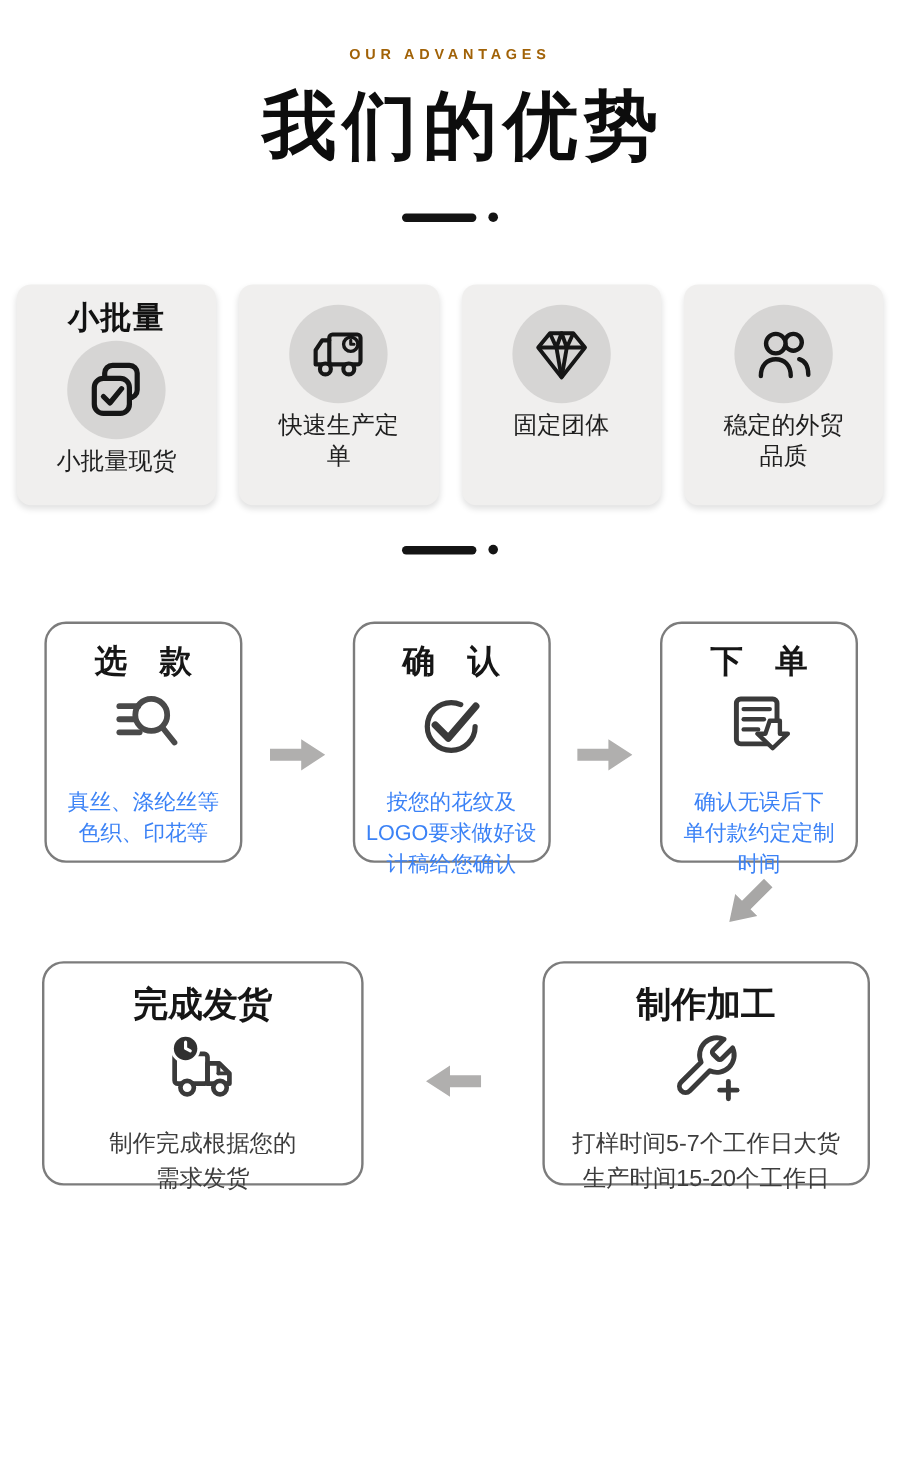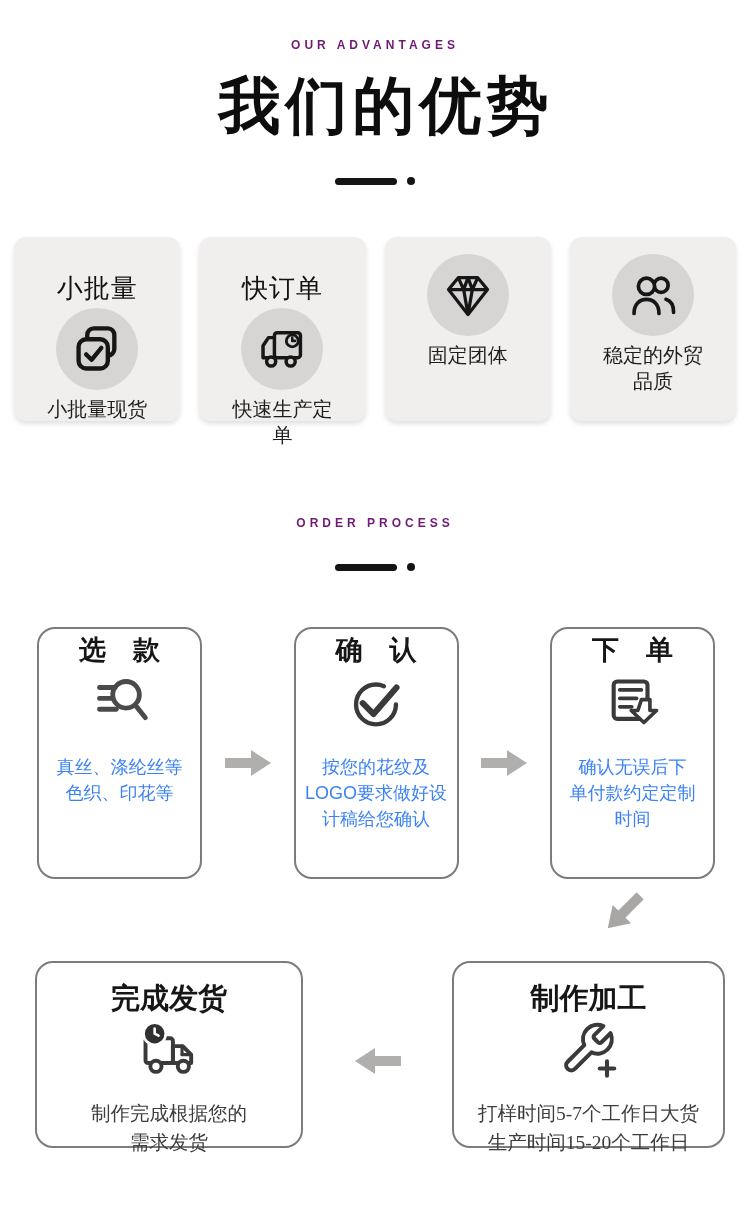--- a/index.html
+++ b/index.html
@@ -3,64 +3,64 @@
 <meta charset="utf-8">
 <style>
   html,body { margin:0; padding:0; }
   body {
     width:750px; min-height:1215px; background:#ffffff;
     font-family:"Liberation Sans", sans-serif; color:#111;
   }
   
   .eyebrow {
     text-align:center; font-size:12px; font-weight:700;
-    letter-spacing:4px; color:#701a75;
+    letter-spacing:4px; color:#a16207;
   }
   .big-title {
     text-align:center; font-size:62px; line-height:76px;
     font-weight:800; letter-spacing:5px; color:#0d0d0d;margin-left:22px;
   }
   .divider { display:flex; justify-content:center; align-items:center; margin-top:33px; }
   .divider .bar { width:62px; height:7px; background:#141414; border-radius:4px; }
   .divider .dot { width:8px; height:8px; background:#141414; border-radius:50%; margin-left:10px; }
 
   
   .adv-row { display:flex; gap:19px; padding:0 14px; margin-top:52px; }
   .adv-card {
     flex:1; height:184px; box-sizing:border-box; padding-top:12px;
     background:#f0efee; border-radius:12px; text-align:center;
     box-shadow:0 3px 5px rgba(0,0,0,0.12);
   }
-  .adv-title { font-size:26px; font-weight:400; letter-spacing:1px; color:#121212; line-height:30px;margin-top:24px; }
+  .adv-title { font-size:26px; font-weight:700; letter-spacing:1px; color:#121212; line-height:30px; }
   .adv-circle {
     width:82px; height:82px; border-radius:50%; background:#d6d5d4;
     margin:5px auto 6px; display:flex; align-items:center; justify-content:center;
   }
   .adv-desc { font-size:20px; color:#1f1f1f; line-height:26px; white-space:pre-line; }
 
   
   .proc-section { margin-top:0; }
   .proc-eyebrow { margin-top:95px; }
   .proc-row1 { display:flex; padding:0 35px 0 37px; margin-top:56px; }
   .proc-card {
     box-sizing:border-box; background:#fff; text-align:center;
     border:2px solid #7c7c7c; border-radius:18px;
   }
-  .step-sm { width:165px; height:252px; padding-top:5px; }
+  .step-sm { width:165px; height:201px; padding-top:15px; }
   .step-title { font-size:27px; font-weight:800; color:#161616; line-height:32px; }
   .step-icon-wrap { height:64px; display:flex; align-items:center; justify-content:center; margin-top:4px; }
   .step-desc { font-size:18px; color:#3b82f6; line-height:26px; margin-top:20px; white-space:pre-line; }
 
   .gap-arrow { flex:1; display:flex; align-items:center; justify-content:center; }
   .gap-arrow svg { position:relative; top:10px; }
 
   .between-rows { position:relative; height:82px; }
   .diag-arrow { position:absolute; left:601px; top:16px; transform:rotate(135deg); }
 
-  .proc-row2 { display:flex; padding-left:35px; padding-right:25px;font-family:Liberation Serif, serif; }
+  .proc-row2 { display:flex; padding-left:35px; padding-right:25px; }
   .step-lg-left  { width:268px; height:187px; padding-top:18px; }
   .step-lg-right { width:273px; height:187px; padding-top:18px; }
   .step-lg-title { font-size:29px; font-weight:800; line-height:34px; color:#161616; }
   .step-lg-icon-wrap { height:66px; display:flex; align-items:center; justify-content:center; margin-top:2px; }
   .step-lg-desc { font-size:19.5px; color:#3d3d3d; line-height:29px; margin-top:16px; white-space:pre-line; }
 
   .mt-top { margin-top:38px; }
   .mt-title { margin-top:16px; }
   svg { display:block; }
 </style>
@@ -85,21 +85,20 @@
             <rect x="15" y="5" width="25" height="25" rx="6"></rect>
             <rect x="7" y="15" width="27" height="27" rx="7" fill="#d6d5d4"></rect>
             <polyline points="14,29 19,34 28,23"></polyline>
           </svg>
         </span>
       </div>
       <div class="adv-desc">小批量现货</div>
     </div>
 
     <div class="adv-card">
-      <div class="adv-title">快订单</div>
       <div class="adv-circle">
         <span>
           <svg width="52" height="52" viewBox="0 0 48 48" fill="none" stroke="#161616" stroke-width="3.2" stroke-linecap="round" stroke-linejoin="round">
             <rect x="17" y="9" width="24" height="23" rx="2.5"></rect>
             <path d="M17 13.5 h-5.5 l-5 7.5 V32 h5.5"></path>
             <circle cx="33.5" cy="16.5" r="5.5" stroke-width="2.6"></circle>
             <path d="M33.5 13.5 V16.5 H36" stroke-width="2.4"></path>
             <circle cx="14" cy="35.5" r="4.2" fill="#d6d5d4"></circle>
             <circle cx="32" cy="35.5" r="4.2" fill="#d6d5d4"></circle>
           </svg>
@@ -136,21 +135,20 @@
         </span>
       </div>
       <div class="adv-desc">稳定的外贸
 品质</div>
     </div>
 
   </div>
 </div>
 
 <div class="proc-section">
-  <div class="eyebrow proc-eyebrow">ORDER PROCESS</div>
   <div class="divider">
     <div class="bar"></div>
     <div class="dot"></div>
   </div>
 
   <div class="proc-row1">
 
     <div class="proc-card step-sm">
       <div class="step-title">选　款</div>
       <div class="step-icon-wrap">

